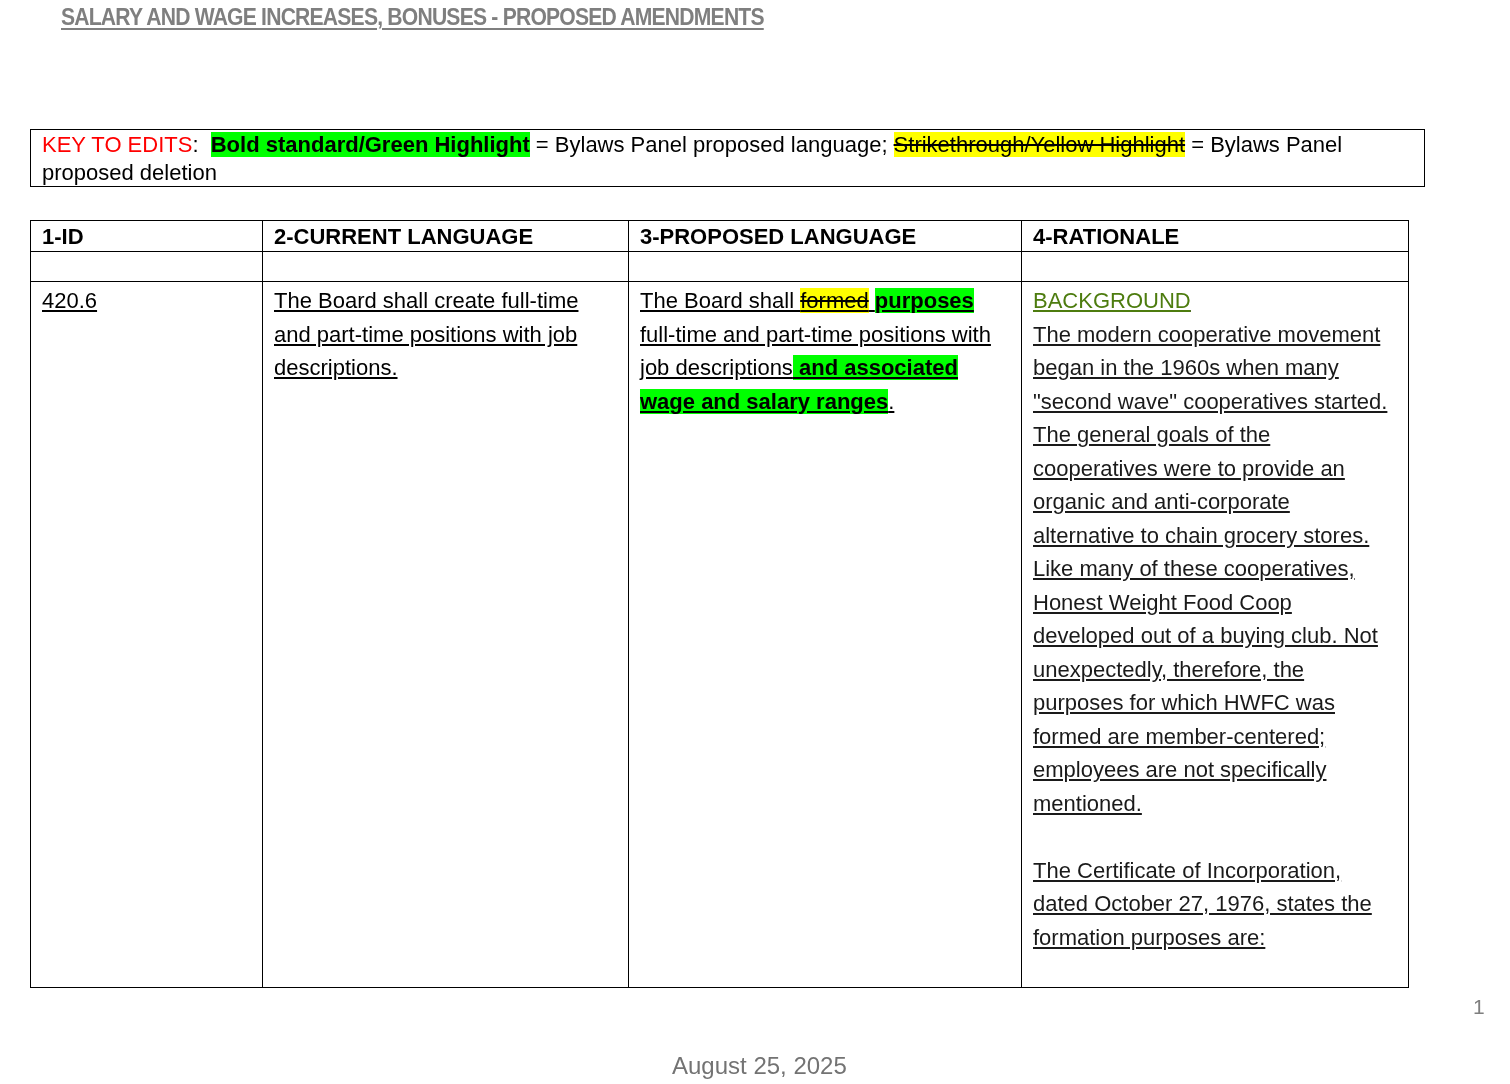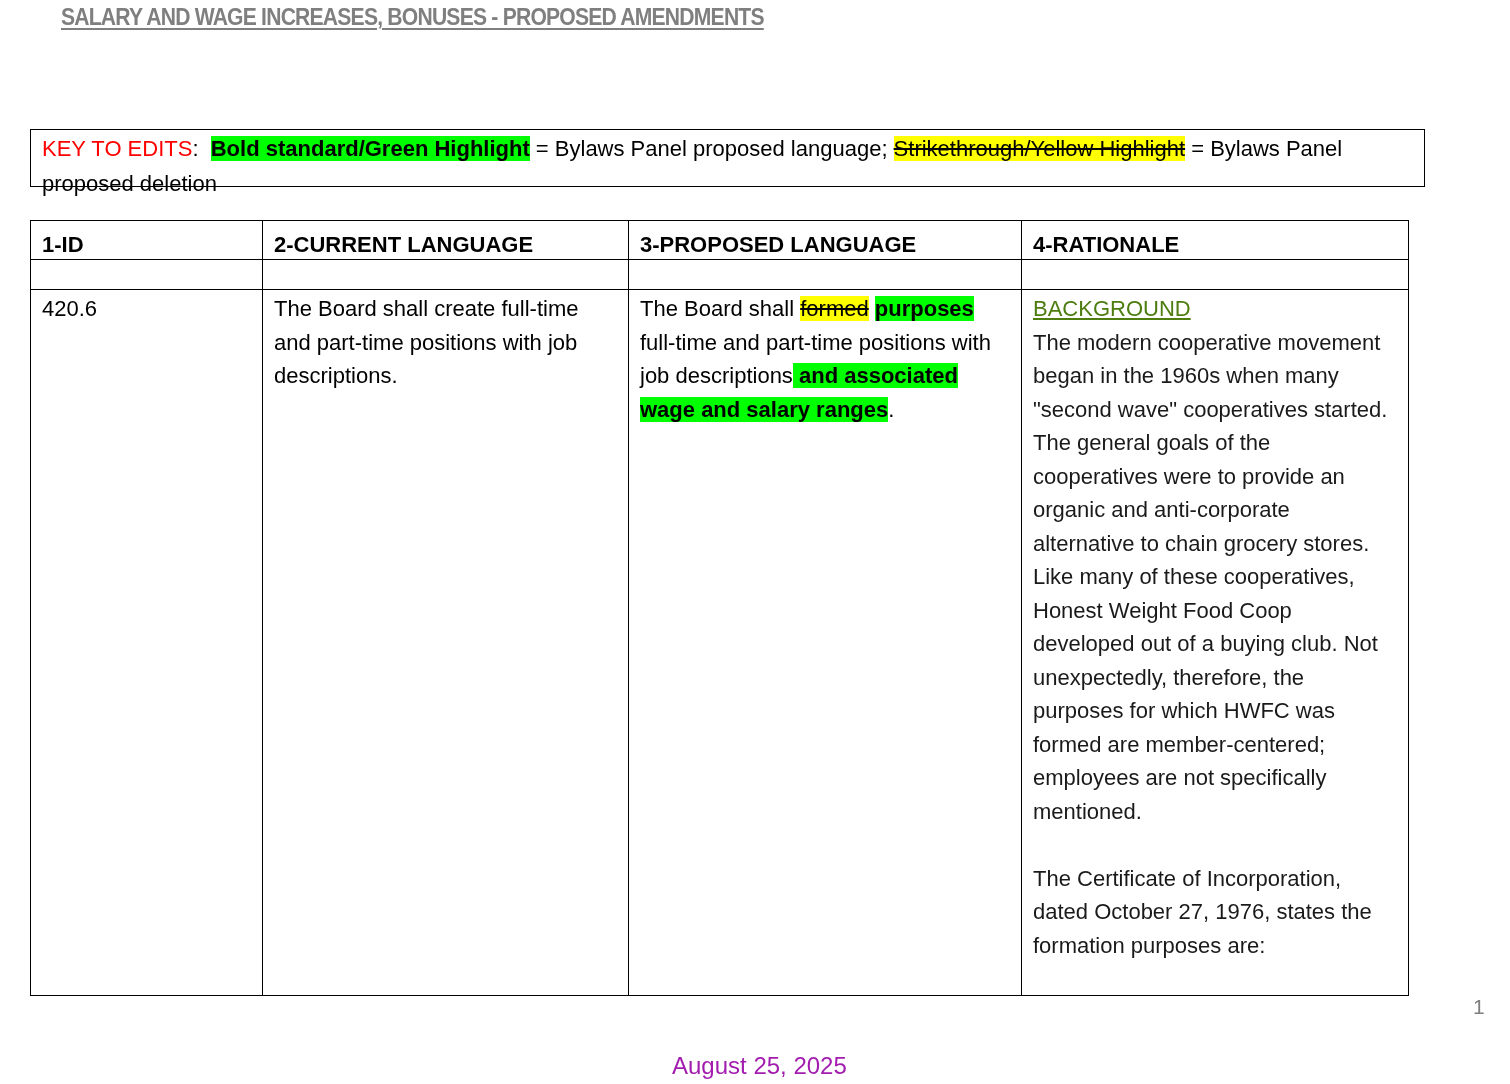--- a/index.html
+++ b/index.html
@@ -7,42 +7,42 @@
     .title {
       position: absolute; left: 61px; top: 3px;
       font-family: "Liberation Sans", sans-serif; font-weight: bold;
       font-size: 24px; color: #7f7f7f; letter-spacing: -0.9px;
       text-decoration: underline; text-decoration-thickness: 2px; text-underline-offset: 3px;
       transform: scaleX(0.88); transform-origin: left top; white-space: nowrap;
     }
     .key-box {
       position: absolute; left: 30px; top: 129px; width: 1395px; height: 58px;
       border: 1px solid #000; box-sizing: border-box;
-      padding: 1px 11px; font-size: 22px; line-height: 35px;
+      padding: 1px 11px; font-size: 22px; line-height: 28px;
     }
     .key-label { color: #ff0000; }
     .hl-green { background: #00ff00; font-weight: bold; }
     .hl-yellow { background: #ffff00; text-decoration: line-through; }
     table.amend {
       position: absolute; left: 30px; top: 220px; width: 1378px;
       border-collapse: collapse; table-layout: fixed;
     }
     table.amend td, table.amend th {
       border: 1px solid #000; vertical-align: top; text-align: left;
-      padding: 9px 11px 0 11px; font-size: 22px; line-height: 33.5px;
+      padding: 1px 11px 0 11px; font-size: 22px; line-height: 33.5px;
     }
     table.amend th { font-weight: bold; height: 28px; line-height: 29px; }
     table.amend tr.empty td { height: 29px; padding: 0; }
-    table.amend tr.body td { height: 703px; padding-top: 2px; }
+    table.amend tr.body td { height: 703px; padding-top: 2px; text-decoration: underline; }
     .rationale { color: #1a1a1a; }
     .rationale .bg-head { text-decoration: underline; color: #4d7c0f; display: block; }
     .rationale .para { display: block; }
     .rationale .spacer { display: block; height: 33.5px; }
     .page-num { position: absolute; left: 1473px; top: 995px; font-size: 21px; color: #7f7f7f; }
-    .footer-date { position: absolute; left: 672px; top: 1052px; font-size: 24px; color: #a21caf; }
+    .footer-date { position: absolute; left: 672px; top: 1052px; font-size: 24px; color: #737373; }
   </style>
 </head>
 <body>
 
 <div class="title">SALARY AND WAGE INCREASES, BONUSES - PROPOSED AMENDMENTS</div>
 
 <div class="key-box">
   <span class="key-label">KEY TO EDITS</span><span style="white-space:pre">:  </span><span class="hl-green">Bold standard/Green Highlight</span><span> = Bylaws Panel proposed language; </span><span class="hl-yellow">Strikethrough/Yellow Highlight</span><span> = Bylaws Panel proposed deletion</span>
 </div>
 

